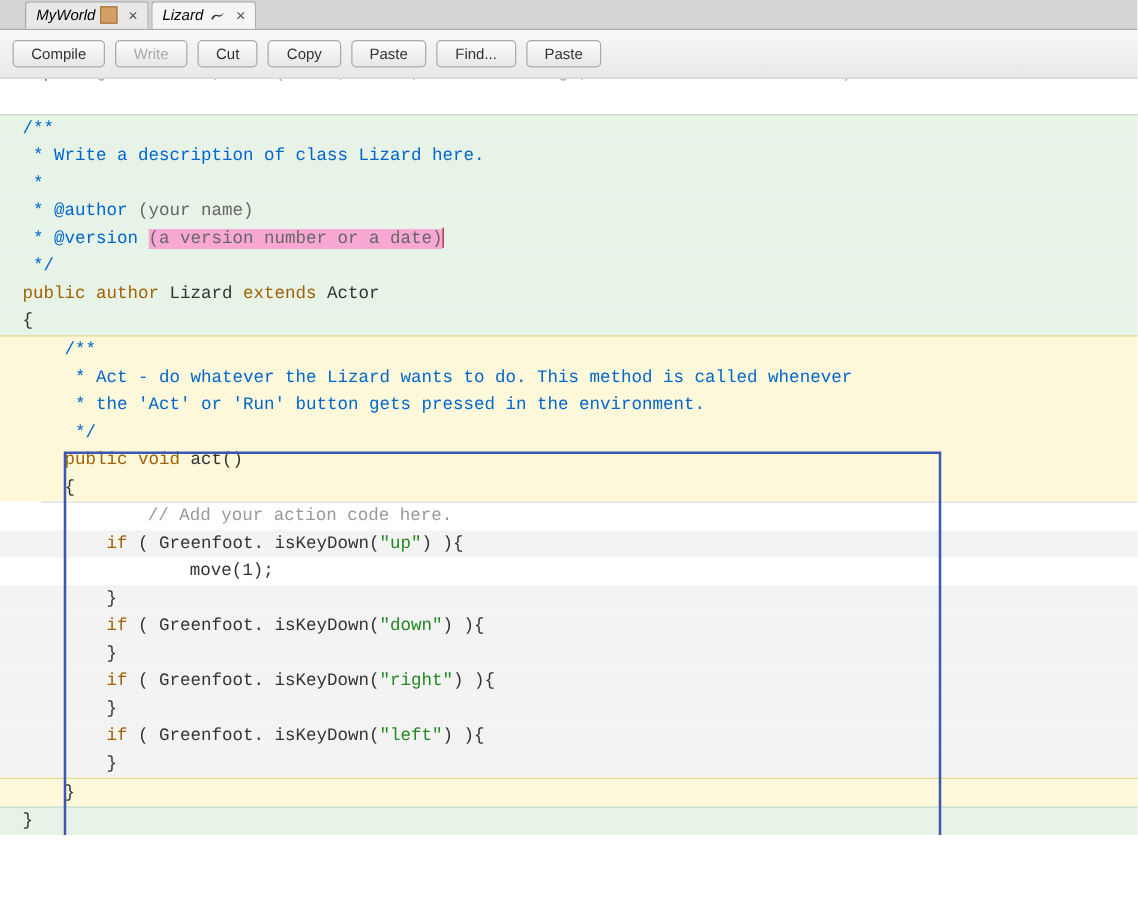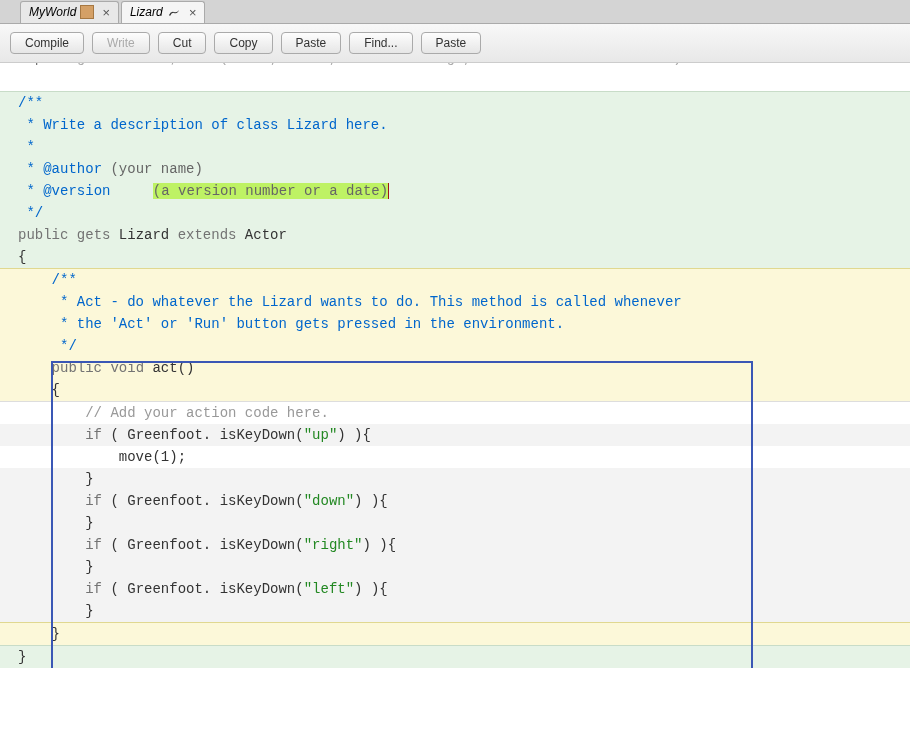--- a/index.html
+++ b/index.html
@@ -77,30 +77,30 @@
       position: relative;
       overflow-x: hidden;
     }
     .code-line {
       white-space: pre;
       padding-left: 18px;
       min-height: 22px;
     }
     .region-green { background: #e6f3e6; }
     .region-yellow { background: #fcf8d9; }
-    .region-white { background: #fff; }
+    .region-white { background: #fff; margin-left: 33px; }
     .region-alt { background: #f3f3f3; }
     .doc-border { border-top: 1px solid #c8dcc8; }
-    .tok-kw { color: #737373; }
+    .tok-kw { color: #a16207; }
     .tok-doc { color: #0066cc; }
     .tok-doc-param { color: #666; }
     .tok-str { color: #228822; }
     .tok-cmt { color: #999; }
     .tok-plain { color: #333; }
-    .sel { background: #bef264; margin-left: 34px; }
+    .sel { background: #f9a8d4; }
     .selection-box {
       position: absolute;
       border: 2px solid #3a57b5;
       pointer-events: none;
     }
     .import-grayed { color: #aaa; }
     .cursor-line::after {
       content: '';
       display: inline-block;
       width: 1px;
@@ -146,21 +146,21 @@
   <div class="code-line" style="margin-top:-16px;"><span class="tok-kw">import</span><span class="import-grayed"> greenfoot.*;  </span><span class="import-grayed">// (World, Actor, GreenfootImage, Greenfoot and MouseInfo)</span></div>
   <div class="code-line"></div>
 
   <div class="code-line region-green doc-border"><span class="tok-doc">/**</span></div>
   <div class="code-line region-green"><span class="tok-doc"> * Write a description of class Lizard here.</span></div>
   <div class="code-line region-green"><span class="tok-doc"> * </span></div>
   <div class="code-line region-green"><span class="tok-doc"> * </span><span class="tok-doc">@author</span><span class="tok-doc-param"> (your name) </span></div>
   <div class="code-line region-green cursor-line"><span class="tok-doc"> * </span><span class="tok-doc">@version</span><span class="tok-doc-param"> </span><span class="tok-doc-param sel">(a version number or a date)</span></div>
   <div class="code-line region-green"><span class="tok-doc"> */</span></div>
 
-  <div class="code-line region-green"><span class="tok-kw">public</span><span class="tok-kw"> gets </span><span class="tok-plain">Lizard </span><span class="tok-kw">extends</span><span class="tok-plain"> Actor</span></div>
+  <div class="code-line region-green"><span class="tok-kw">public</span><span class="tok-kw"> author </span><span class="tok-plain">Lizard </span><span class="tok-kw">extends</span><span class="tok-plain"> Actor</span></div>
   <div class="code-line region-green"><span class="tok-plain">{</span></div>
 
   <div class="code-line region-yellow" style="border-top:1px solid #e0d890;"><span class="tok-doc">    /**</span></div>
   <div class="code-line region-yellow"><span class="tok-doc">     * Act - do whatever the Lizard wants to do. This method is called whenever</span></div>
   <div class="code-line region-yellow"><span class="tok-doc">     * the 'Act' or 'Run' button gets pressed in the environment.</span></div>
   <div class="code-line region-yellow"><span class="tok-doc">     */</span></div>
 
   <div class="code-line region-yellow" id="sel-top"><span class="tok-plain">    </span><span class="tok-kw">public</span><span class="tok-plain"> </span><span class="tok-kw">void</span><span class="tok-plain"> act()</span></div>
   <div class="code-line region-yellow"><span class="tok-plain">    {</span></div>
 

